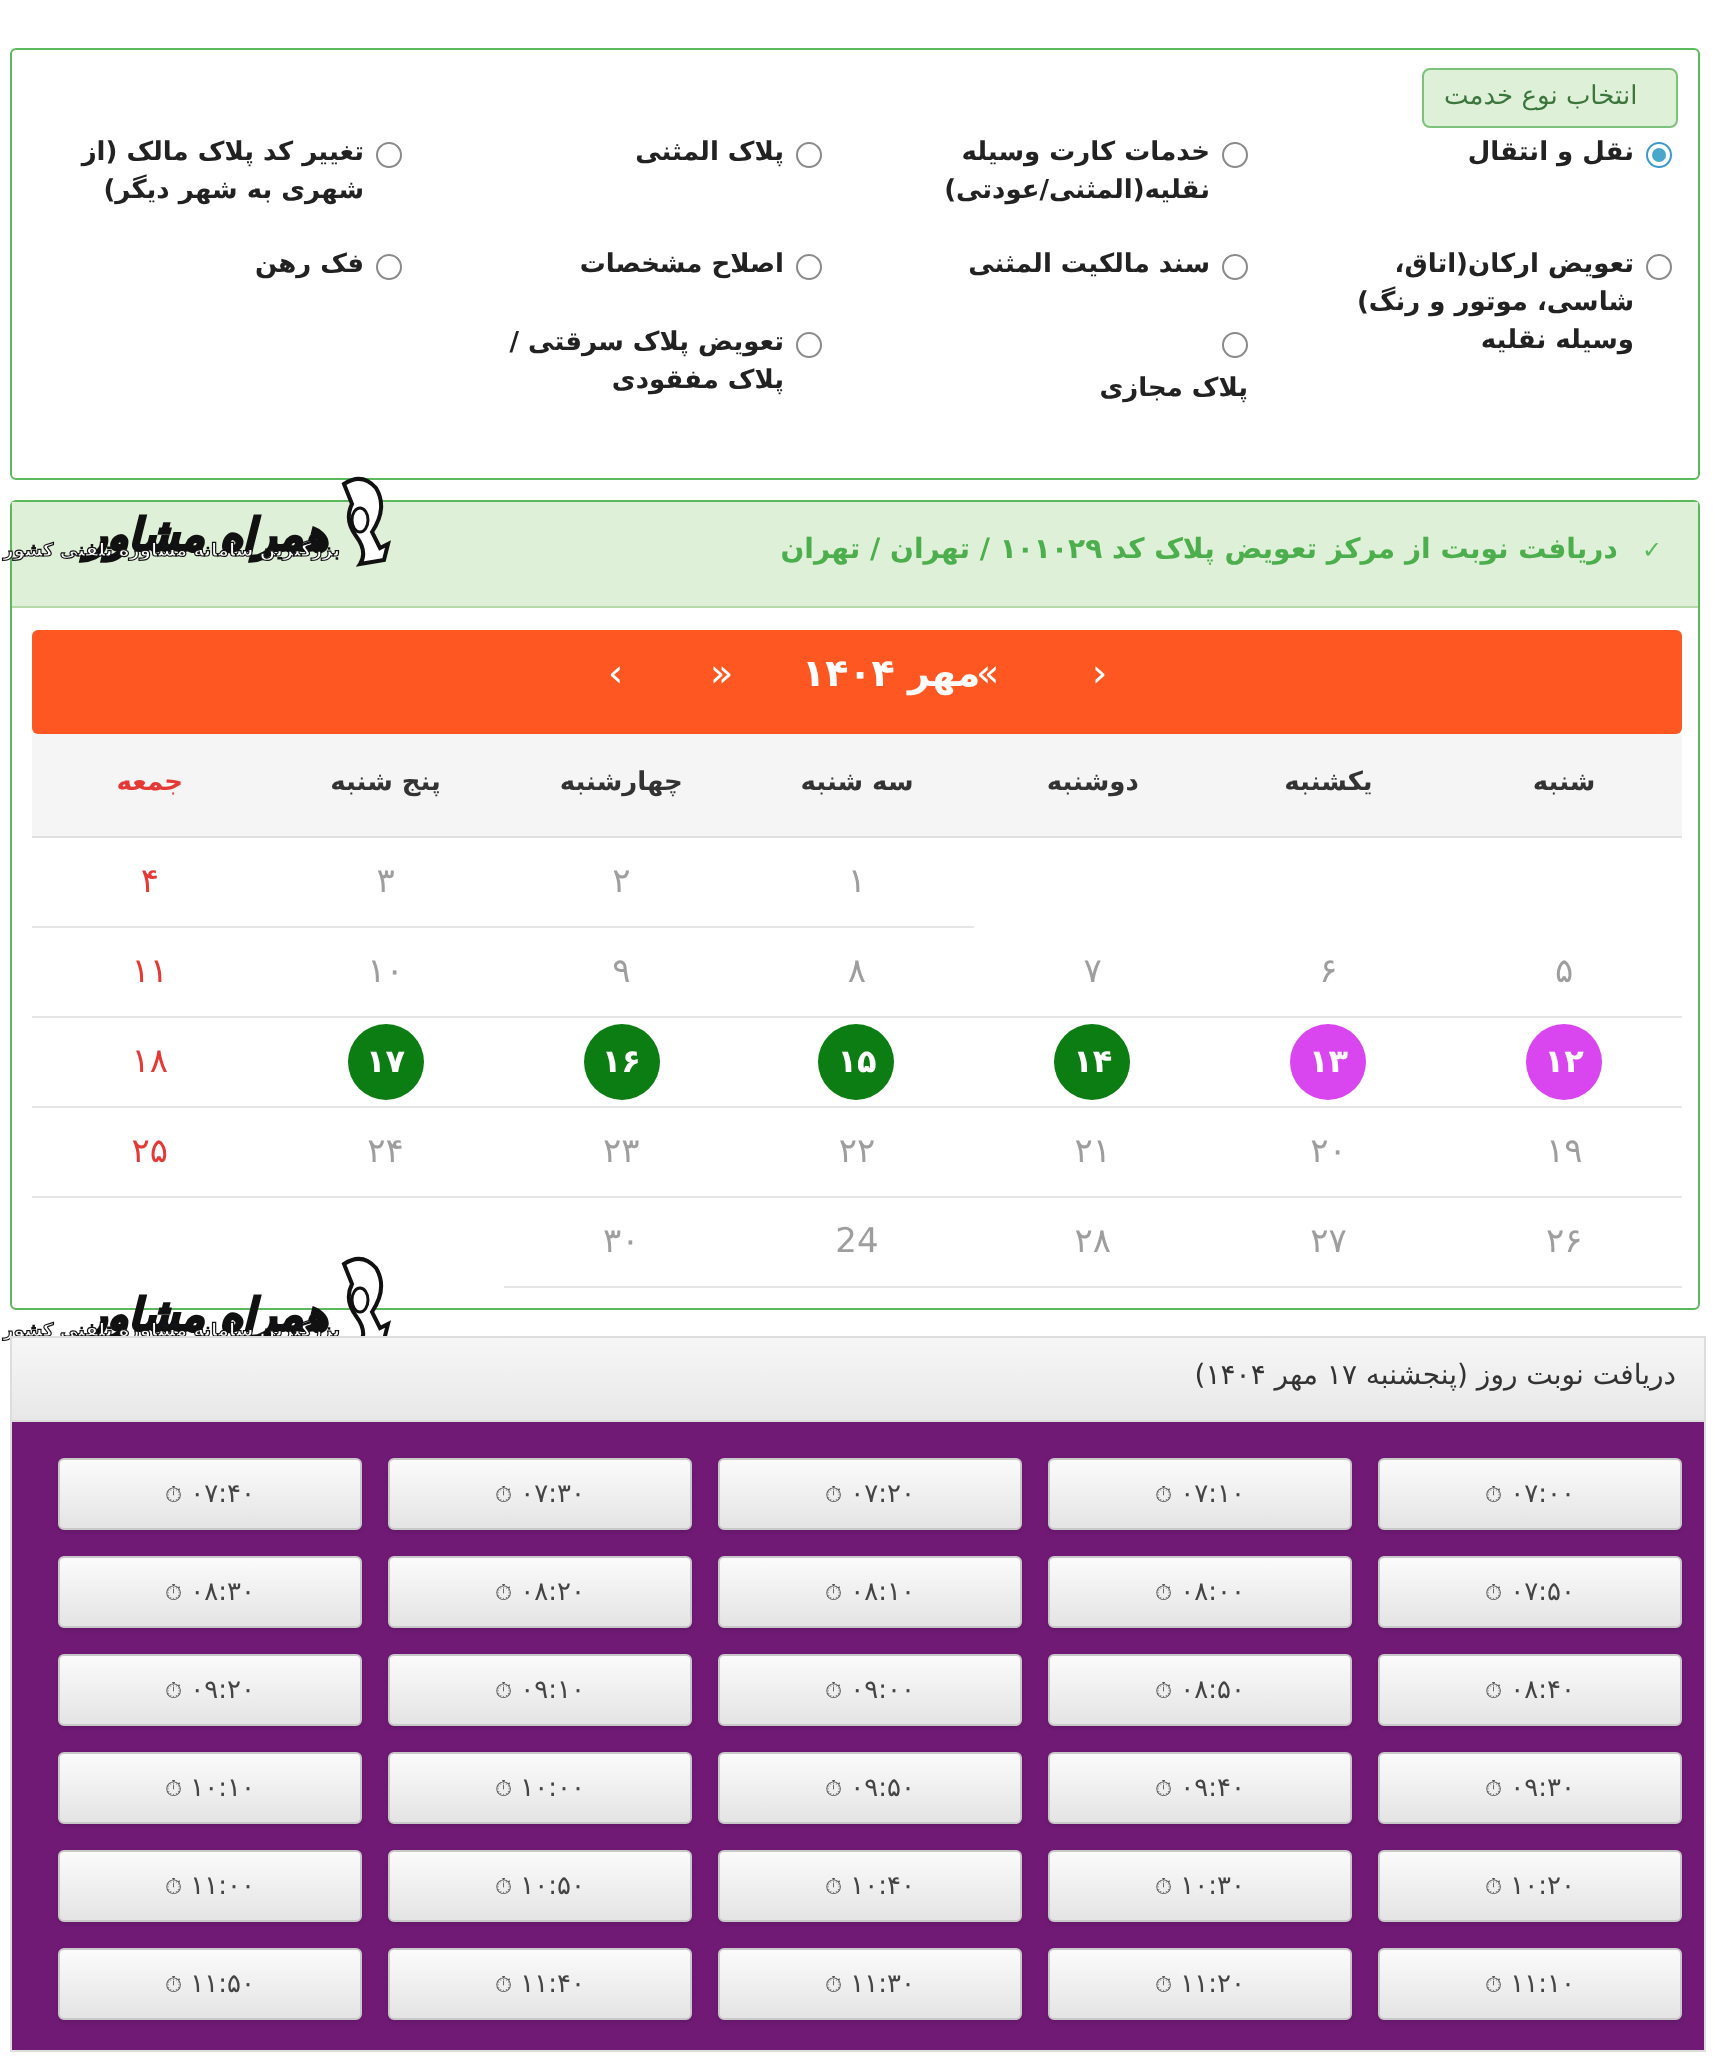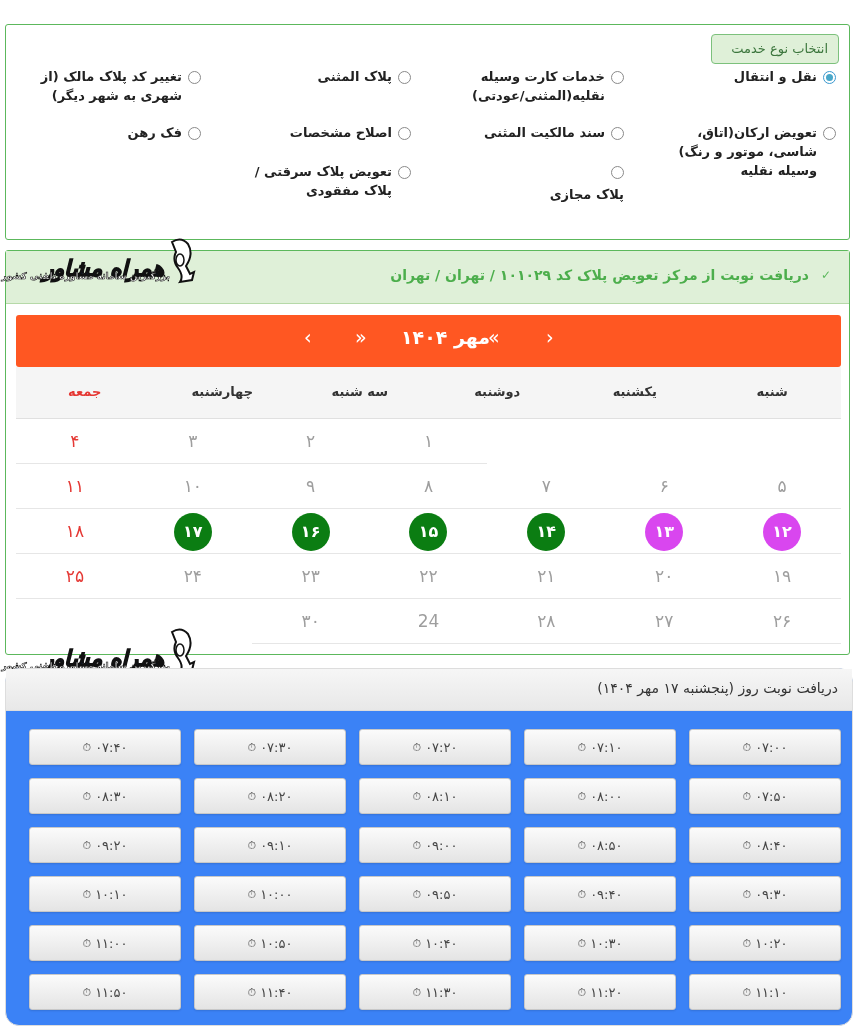--- a/index.html
+++ b/index.html
@@ -8,21 +8,21 @@
 
   
   .service-box {
     position: absolute; left: 5px; top: 24px; width: 845px; height: 216px;
     border: 1px solid #5cb85c; border-radius: 3px; background: #fff;
   }
   .service-legend {
     position: absolute; right: 110px; top: 9px; left: auto;
     right: 11px; height: 30px; padding: 0 10px; width: 128px;
     background: #dff0d8; border: 1px solid #7cc17c; border-radius: 4px;
-    color: #3c763d; font-size: 13px; line-height: 28px; text-align: right;
+    color: #3c763d; font-size: 13px; line-height: 28px; text-align: left;
   }
   .legend-wrap { position: absolute; top: 9px; right: 10px; }
   .radio-item { position: absolute; display: flex; align-items: flex-start; gap: 6px; font-size: 13px; font-weight: bold; line-height: 19px; color: #222; }
   .radio { width: 13px; height: 13px; border: 1px solid #8a8a8a; border-radius: 50%; background: #fff; flex: 0 0 13px; margin-top: 4px; position: relative; }
   .radio.checked { border-color: #3b99d0; }
   .radio.checked::after { content: ""; position: absolute; left: 2px; top: 2px; width: 7px; height: 7px; border-radius: 50%; background: #49a7c9; }
 
   
   .panel-green { position: absolute; left: 5px; top: 250px; width: 845px; height: 405px; border: 1px solid #5cb85c; border-radius: 3px; background: #fff; }
   .panel-green-head { height: 53px; background: #dff0d8; border-bottom: 1px solid #b6d9a8; position: relative; }
@@ -44,21 +44,21 @@
   .cal-head div.fri { color: #e53935; }
   .cal-row { height: 45px; display: flex; }
   .cal-cell { flex: 1; text-align: center; line-height: 45px; font-size: 17px; color: #9e9e9e; position: relative; border-bottom: 1px solid #e6e6e6; }
   .cal-cell.empty { border-bottom: 1px solid transparent; }
   .cal-cell.fri { color: #e53935; }
   .day-badge { display: inline-block; width: 38px; height: 38px; border-radius: 50%; line-height: 38px; color: #fff; font-weight: bold; font-size: 16px; margin-top: 3px; }
   .day-badge.green { background: #0b7d12; }
   .day-badge.red { background: #d946ef; }
 
   
-  .panel-time { position: absolute; left: 5px; top: 668px; width: 848px; height: 358px; border: 1px solid #ddd; border-radius: 14px; background: #3b82f6; }
+  .panel-time { position: absolute; left: 5px; top: 668px; width: 848px; height: 358px; border: 1px solid #ddd; border-radius: 0; background: #701a75; }
   .panel-time-head { height: 42px; background: linear-gradient(#f6f6f6, #e8e8e8); border-bottom: 1px solid #ddd; position: relative; }
   .panel-time-title { position: absolute; right: 14px; top: 11px; font-size: 14px; color: #333; }
   .slots { position: absolute; left: 18px; top: 60px; width: 817px; display: grid; grid-template-columns: repeat(5, 152px); column-gap: 13px; row-gap: 13px; direction: rtl; }
   .slot { height: 36px; border: 1px solid #c8c8c8; border-radius: 3px; background: linear-gradient(#fbfbfb, #e4e4e4); box-shadow: 0 1px 2px rgba(0,0,0,0.12); font-size: 13px; color: #444; display: flex; align-items: center; justify-content: center; gap: 4px; direction: ltr; cursor: pointer; }
   .clock-icon { font-size: 11px; color: #555; }
 </style>
 </head>
 <body>
 
 <div class="service-box">
@@ -124,20 +124,21 @@
     <span style="left:288px;">›</span>
   </div>
 
   <div class="cal-table">
     <div class="cal-head">
       <div>شنبه</div>
       <div>یکشنبه</div>
       <div>دوشنبه</div>
       <div>سه شنبه</div>
       <div>چهارشنبه</div>
+      <div>پنج شنبه</div>
       <div class="fri">جمعه</div>
     </div>
     <div id="cal-body">
         <div class="cal-row">
           <div class="cal-cell empty"></div>
           <div class="cal-cell empty"></div>
           <div class="cal-cell empty"></div>
           <div class="cal-cell">۱</div>
           <div class="cal-cell">۲</div>
           <div class="cal-cell">۳</div>

